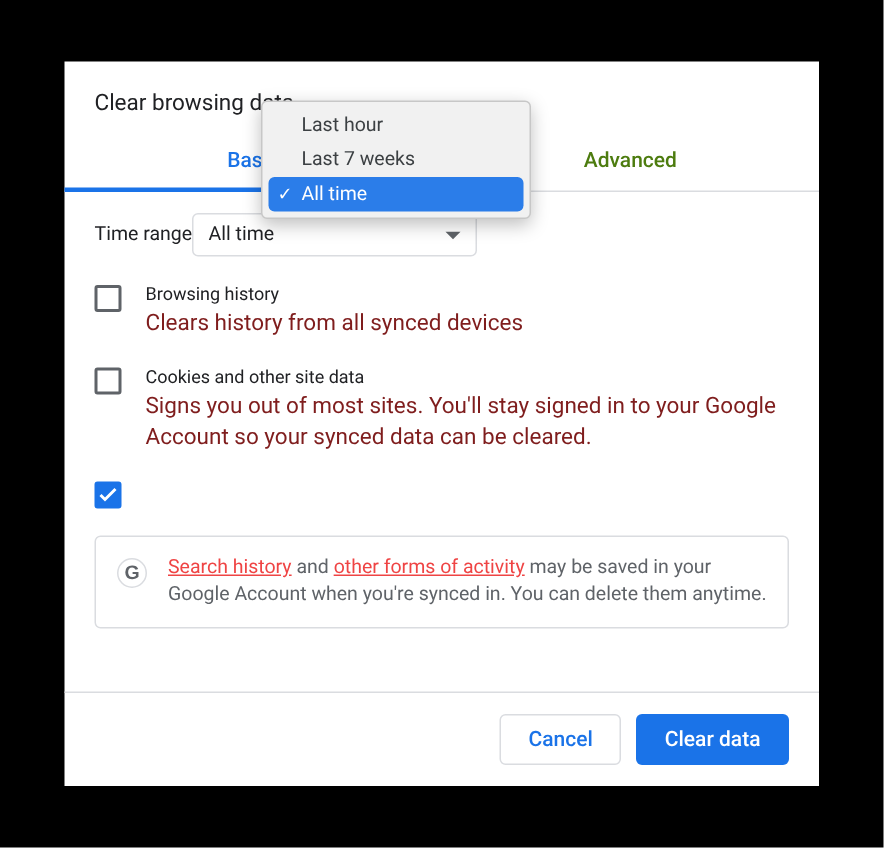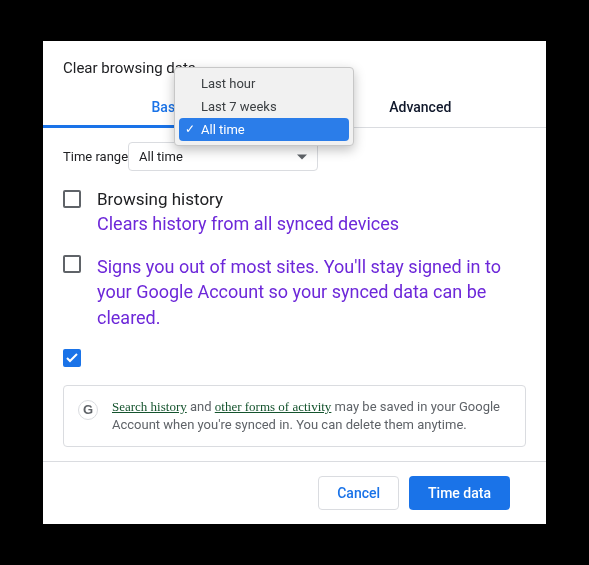--- a/index.html
+++ b/index.html
@@ -30,21 +30,21 @@
   .tabs {
     display: flex;
     border-bottom: 1px solid #dadce0;
   }
   .tab {
     flex: 1;
     text-align: center;
     padding: 12px 0;
     font-size: 14px;
     font-weight: 500;
-    color: #0f172a;
+    color: #4d7c0f;
     cursor: pointer;
     position: relative;
   }
   .tab.active { color: #1a73e8; }
   .tab.active::after {
     content: "";
     position: absolute;
     left: 0; right: 0; bottom: -1px;
     height: 3px;
     background: #1a73e8;
@@ -92,22 +92,22 @@
     margin-top: 1px;
     display: flex;
     align-items: center;
     justify-content: center;
   }
   .checkbox.checked {
     border-color: #1a73e8;
     background: #1a73e8;
   }
   .checkbox.checked svg { stroke: #fff; }
-  .opt-title { font-size: 17px; margin-bottom: 2px; }
-  .opt-desc { font-size: 18px; color: #6d28d9; line-height: 1.4; }
+  .opt-title { font-size: 12px; margin-bottom: 2px; }
+  .opt-desc { font-size: 15px; color: #7f1d1d; line-height: 1.4; }
   .info-box {
     border: 1px solid #dadce0;
     border-radius: 4px;
     padding: 12px 14px;
     display: flex;
     gap: 14px;
     align-items: flex-start;
     margin-top: 6px;
     font-size: 13px;
     color: #5f6368;
@@ -120,24 +120,24 @@
     display: flex;
     align-items: center;
     justify-content: center;
     font-family: Arial, sans-serif;
     font-weight: bold;
     font-size: 13px;
     color: #5f6368;
     flex-shrink: 0;
     margin-top: 2px;
   }
-  .link { color: #14532d; text-decoration: underline; cursor: pointer; font-family: Liberation Serif, serif; }
+  .link { color: #ef4444; text-decoration: underline; cursor: pointer; }
   .footer {
     border-top: 1px solid #dadce0;
-    padding: 14px 36px;
+    padding: 14px 20px;
     display: flex;
     justify-content: flex-end;
     gap: 10px;
   }
   .btn {
     padding: 8px 18px;
     font-size: 14px;
     font-weight: 500;
     border-radius: 4px;
     cursor: pointer;
@@ -215,20 +215,21 @@
         <div class="option-row">
           <div class="checkbox"></div>
           <div>
             <div class="opt-title">Browsing history</div>
             <div class="opt-desc">Clears history from all synced devices</div>
           </div>
         </div>
         <div class="option-row">
           <div class="checkbox"></div>
           <div>
+            <div class="opt-title">Cookies and other site data</div>
             <div class="opt-desc">Signs you out of most sites. You'll stay signed in to your Google Account so your synced data can be cleared.</div>
           </div>
         </div>
         <div class="option-row">
           <div class="checkbox checked">
             <svg width="12" height="10" viewBox="0 0 12 10" fill="none" stroke="white" stroke-width="2">
               <path d="M1 5 L4 8 L11 1"></path>
             </svg>
           </div>
           <div>
@@ -243,21 +244,21 @@
       </div>
     </div>
 
   </div>
 
   <div class="footer">
     <div class="btn btn-secondary">
       <span>Cancel</span>
     </div>
     <div class="btn btn-primary">
-      <span>Time data</span>
+      <span>Clear data</span>
     </div>
   </div>
 
   <div class="dropdown" id="dropdown">
       <div class="dd-item">Last hour</div>
       <div class="dd-item">Last 7 weeks</div>
       <div class="dd-item selected">All time</div>
     </div>
 
 </div>

